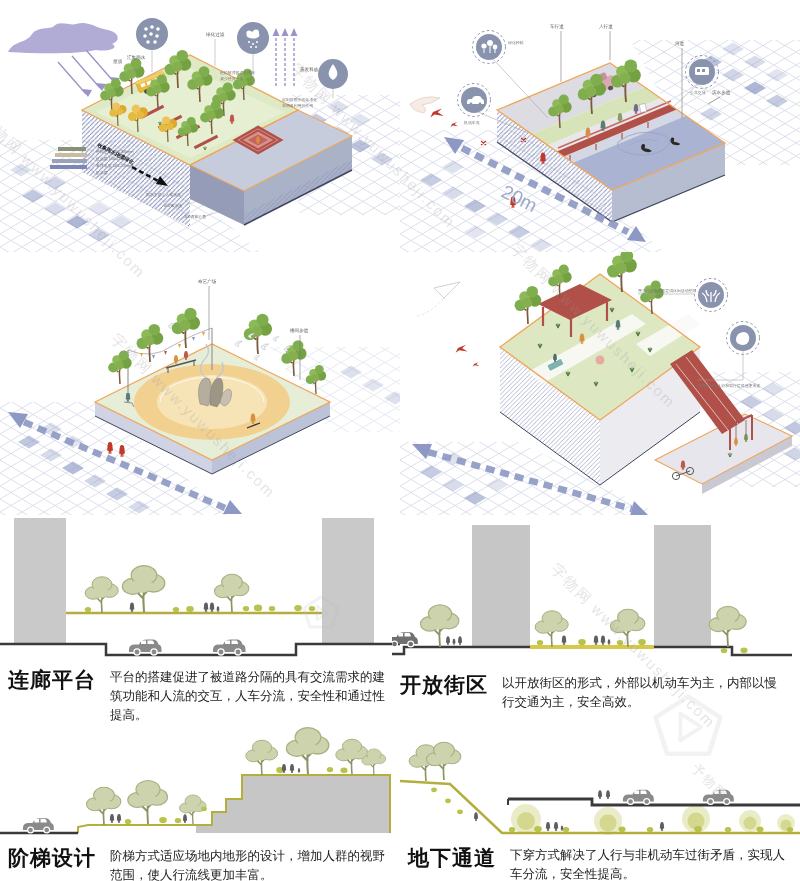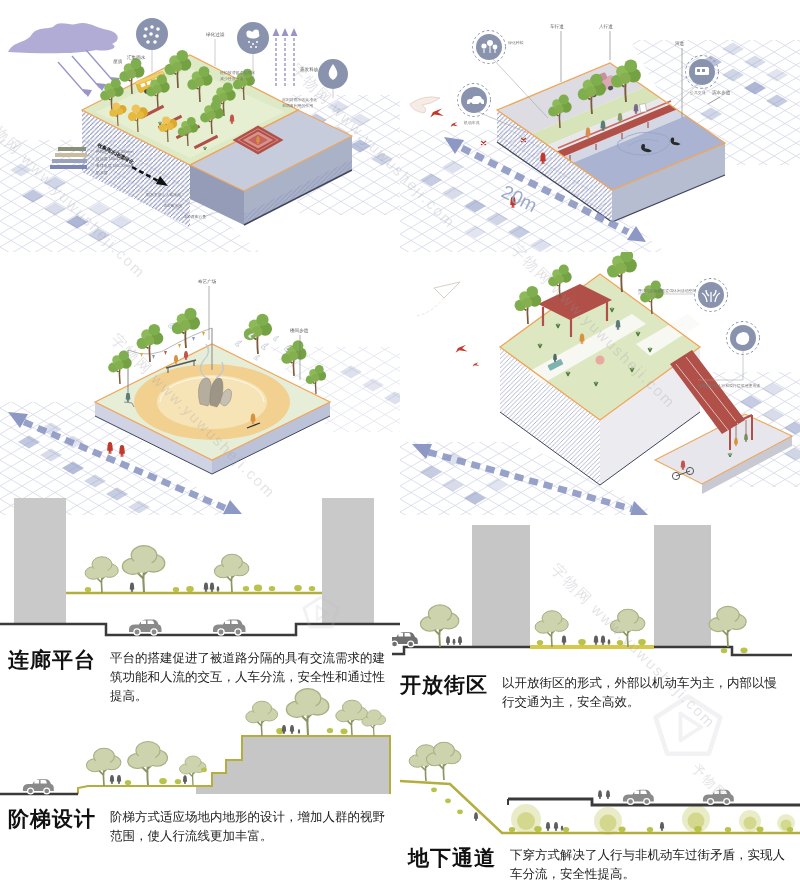--- a/index.html
+++ b/index.html
@@ -3,23 +3,23 @@
 <meta charset="utf-8">
 <style>
   html,body{margin:0;padding:0;background:#fff;}
   .canvas{position:relative;width:800px;height:881px;background:#fff;overflow:hidden;
           font-family:"Liberation Sans",sans-serif;}
   .cell{position:absolute;}
   .q1{left:0;top:0;width:400px;height:252px;}
   .q2{left:400px;top:0;width:400px;height:252px;}
   .q3{left:0;top:252px;width:400px;height:263px;}
   .q4{left:400px;top:252px;width:400px;height:263px;}
-  .s1{left:0;top:490px;width:400px;height:200px;}
+  .s1{left:0;top:510px;width:400px;height:200px;font-family:Liberation Mono, monospace;}
   .s2{left:392px;top:515px;width:400px;height:200px;}
-  .s3{left:0;top:676px;width:400px;height:166px;}
+  .s3{left:0;top:715px;width:400px;height:166px;}
   .s4{left:400px;top:715px;width:400px;height:166px;font-family:Liberation Mono, monospace;}
   .cap{display:flex;gap:14px;padding:4px 6px 0 8px;align-items:flex-start;}
   .cap-title{font-size:21px;font-weight:bold;color:#111;margin:0;white-space:nowrap;letter-spacing:1px;}
   .cap-desc{font-size:12.5px;color:#222;margin:3px 0 0;line-height:1.5;max-width:290px;}
   svg{display:block;}
   svg text{font-family:"Liberation Sans",sans-serif;}
   .lbl{fill:#555;font-size:4.6px;}
   .lbl-tiny{fill:#777;font-size:3.9px;}
   .wm{position:absolute;color:rgba(150,152,168,0.26);font-size:15px;letter-spacing:2px;
       transform-origin:0 0;transform:rotate(45deg);white-space:nowrap;pointer-events:none;}

